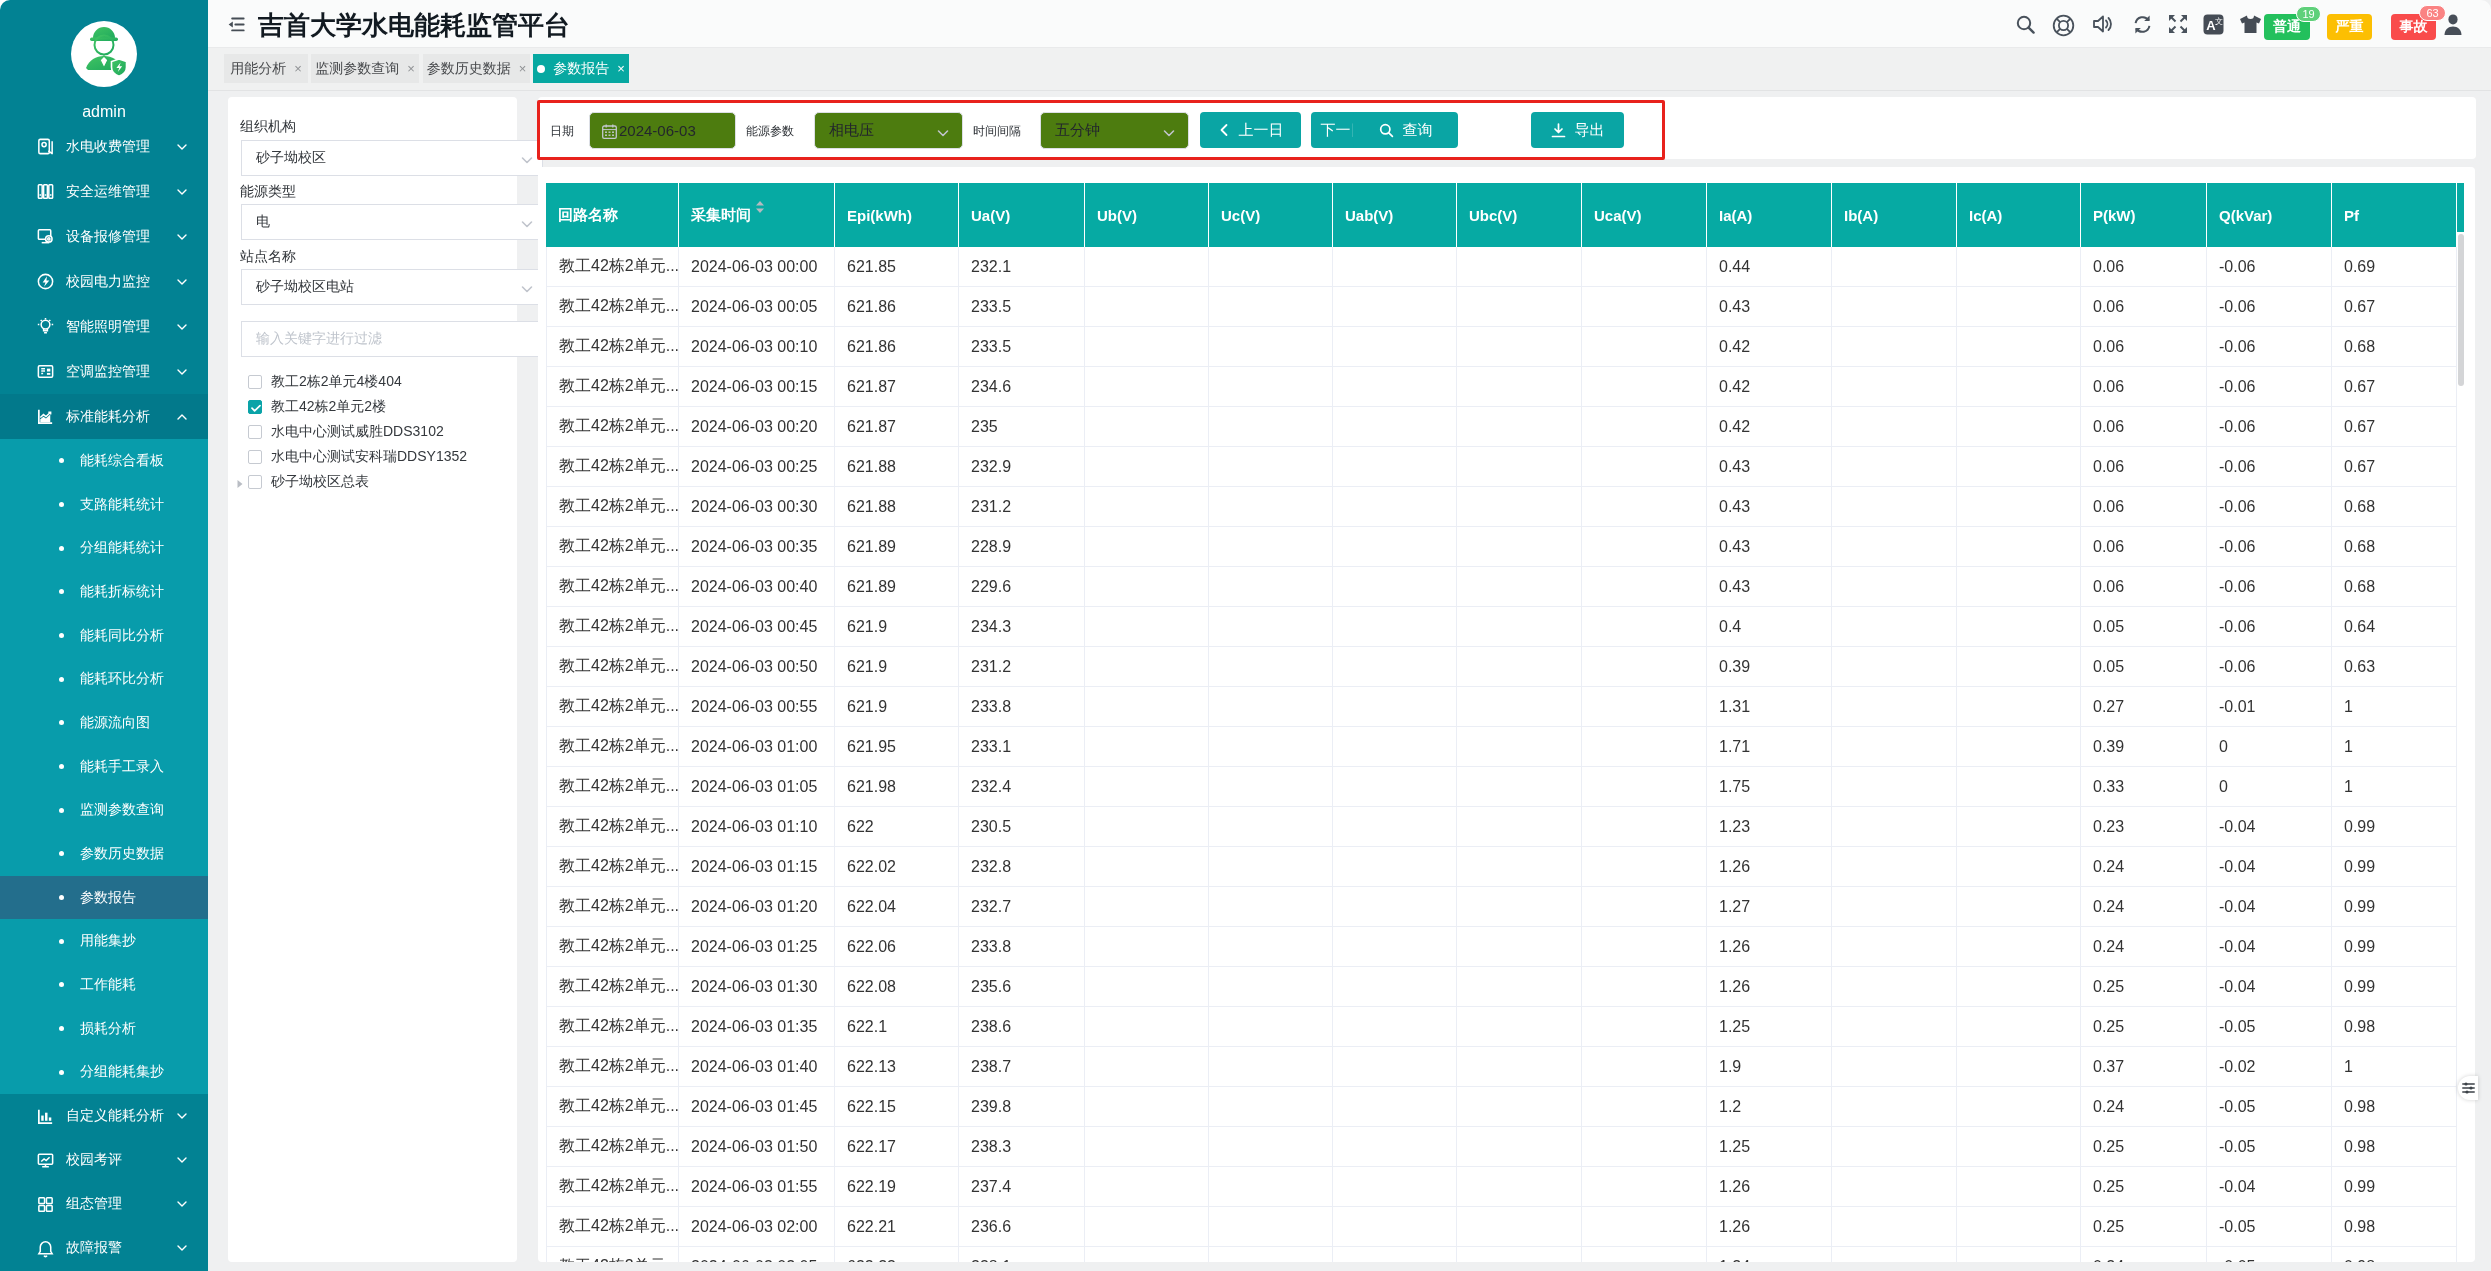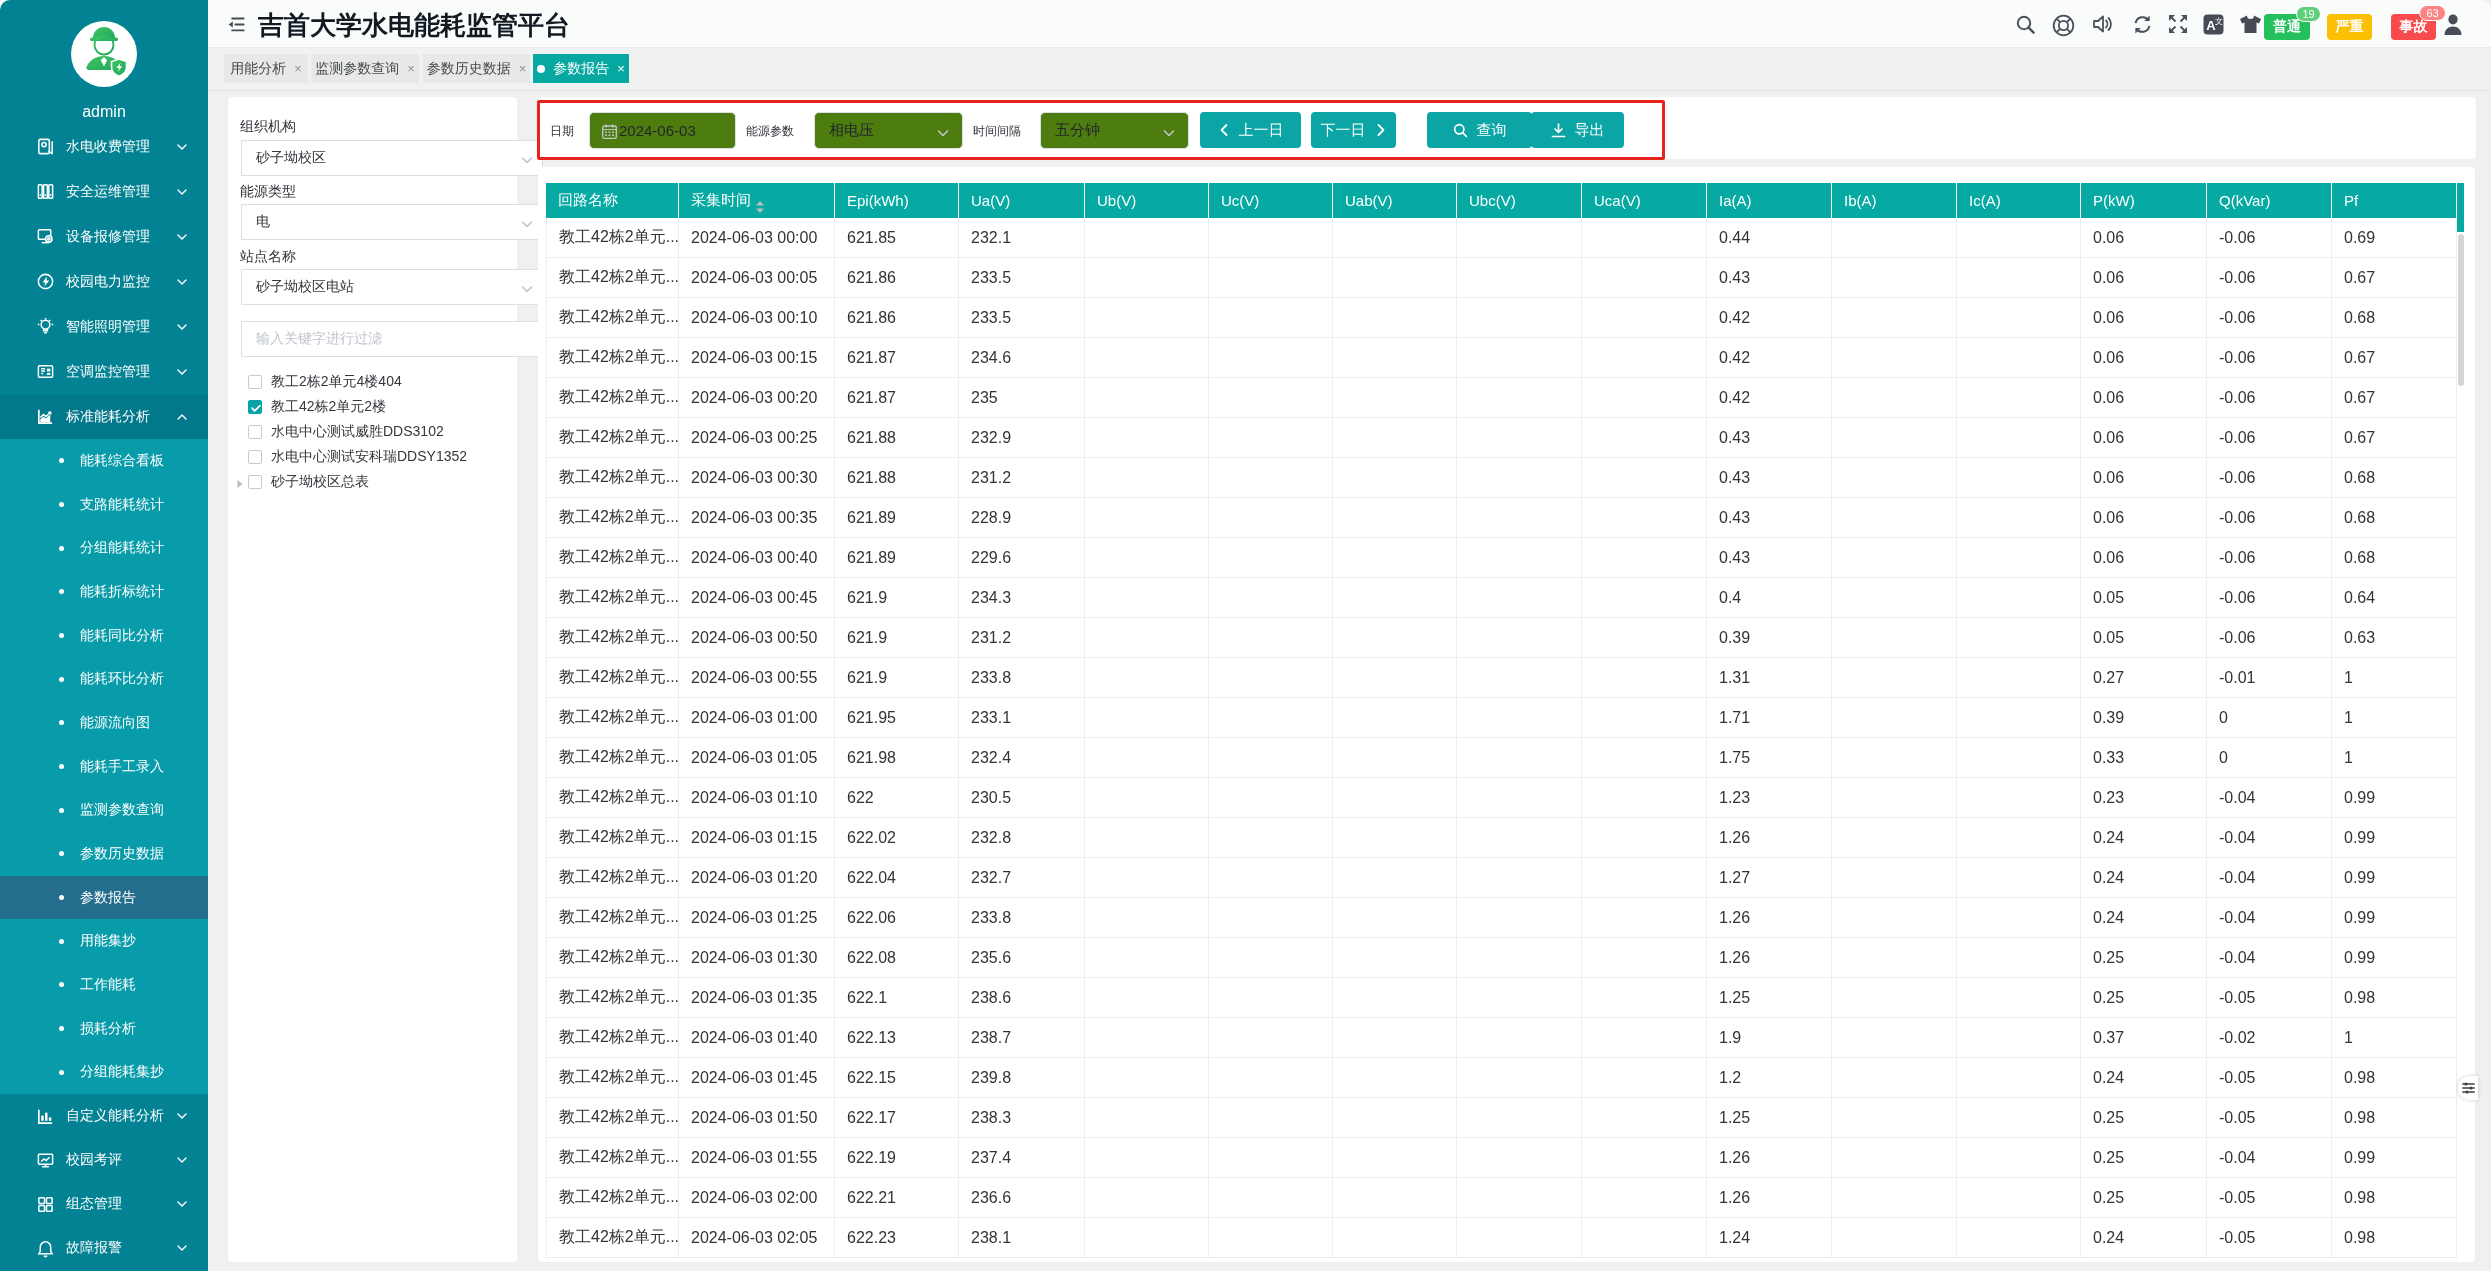--- a/index.html
+++ b/index.html
@@ -42,21 +42,21 @@
 .cb{position:absolute;left:20px;width:14px;height:14px;border:1px solid #c6cad1;border-radius:2px;background:#fff}
 .cb.ck{background:#0aa3a8;border-color:#0aa3a8}
 .titem .lb{position:absolute;left:43px;white-space:nowrap}
 .trc{position:absolute;left:7px;top:7px}
 
 .tlb{position:absolute;font-size:12px;color:#2f3338}
 .tin{position:absolute;top:112px;height:37px;border:1px solid #dcdfe6;border-radius:5px;background:#4d7c0f;font-size:15px;color:#23272c;display:flex;align-items:center}
 .btn{position:absolute;top:112px;height:36px;background:#0aa5a4;border-radius:4px;color:#fff;font-size:15px;display:flex;align-items:center;justify-content:center;gap:9px}
 
 #tbl{position:absolute;left:546px;top:183px;border-collapse:separate;border-spacing:0;table-layout:fixed;width:1911px}
-#tbl th{background:#06aaa3;color:#fff;font-size:15px;font-weight:normal;text-align:left;height:35px;padding:0 0 0 12px;border-right:1px solid #fff;white-space:nowrap;position:relative}
+#tbl th{background:#06aaa3;color:#fff;font-size:15px;font-weight:bold;text-align:left;height:64px;padding:0 0 0 12px;border-right:1px solid #fff;white-space:nowrap;position:relative}
 #tbl th:last-child{border-right:1px solid #fff}
 #tbl td{height:40px;font-size:16px;color:#333;padding:0 0 0 12px;border-right:1px solid #ebeef5;border-bottom:1px solid #ebeef5;white-space:nowrap;overflow:hidden;background:#fff}
 #tbl td:first-child{border-left:1px solid #ebeef5}
 .gut{position:absolute;left:2457px;top:183px;width:7px;height:49px;background:#06aaa3}
 .thumb{position:absolute;left:2457px;top:234px;width:7px;height:152px;background:#d4d5d7;border-radius:3px}
 .carets{position:absolute;left:76px;top:16px}
 
 #red{position:absolute;left:537px;top:100px;width:1128px;height:60px;border:3px solid #e8221c;border-radius:2px;z-index:50}
 
 #ft{position:absolute;left:2458px;top:1076px;width:20px;height:24px;background:#fff;border-radius:12px 0 0 12px;box-shadow:0 0 4px rgba(0,0,0,.18);display:flex;align-items:center;justify-content:center}
@@ -418,21 +418,21 @@
 <div class="tlb" style="left:973px;top:123px">时间间隔</div>
 <div class="tin" style="left:1040px;width:149px;padding-left:14px">五分钟<span style="position:absolute;right:12px;top:13px"><svg width="14" height="14" viewBox="0 0 14 14">
         <path d="M2.5 5l4.5 4.5L11.5 5" fill="none" stroke="#c0c4cc" stroke-width="1.6" stroke-linecap="round" stroke-linejoin="round"></path>
       </svg></span></div>
 <div class="btn" style="left:1200px;width:101px"><svg width="12" height="14" viewBox="0 0 12 14">
       <path d="M8.5 2L3.5 7l5 5" fill="none" stroke="#fff" stroke-width="1.8" stroke-linecap="round" stroke-linejoin="round"></path>
     </svg> 上一日</div>
 <div class="btn" style="left:1311px;width:85px">下一日 <svg width="12" height="14" viewBox="0 0 12 14">
       <path d="M3.5 2l5 5-5 5" fill="none" stroke="#fff" stroke-width="1.8" stroke-linecap="round" stroke-linejoin="round"></path>
     </svg></div>
-<div class="btn" style="left:1427px;width:105px"><svg width="15" height="15" viewBox="0 0 15 15">
+<div class="btn" style="left:1353px;width:105px"><svg width="15" height="15" viewBox="0 0 15 15">
       <circle cx="6.3" cy="6.3" r="4.6" fill="none" stroke="#fff" stroke-width="1.7"></circle>
       <path d="M9.8 9.8l3.6 3.6" stroke="#fff" stroke-width="1.7" stroke-linecap="round"></path>
     </svg> 查询</div>
 <div class="btn" style="left:1531px;width:93px"><svg width="15" height="15" viewBox="0 0 15 15">
       <path d="M7.5 1v8M4 6l3.5 3.5L11 6" fill="none" stroke="#fff" stroke-width="1.7" stroke-linecap="round" stroke-linejoin="round"></path>
       <path d="M1.5 13.5h12" stroke="#fff" stroke-width="1.7" stroke-linecap="round"></path>
     </svg> 导出</div>
 
 <div class="card" style="left:538px;top:167px;width:1937px;height:1095px;overflow:hidden">
   <table id="tbl" style="left:8px;top:16px">

